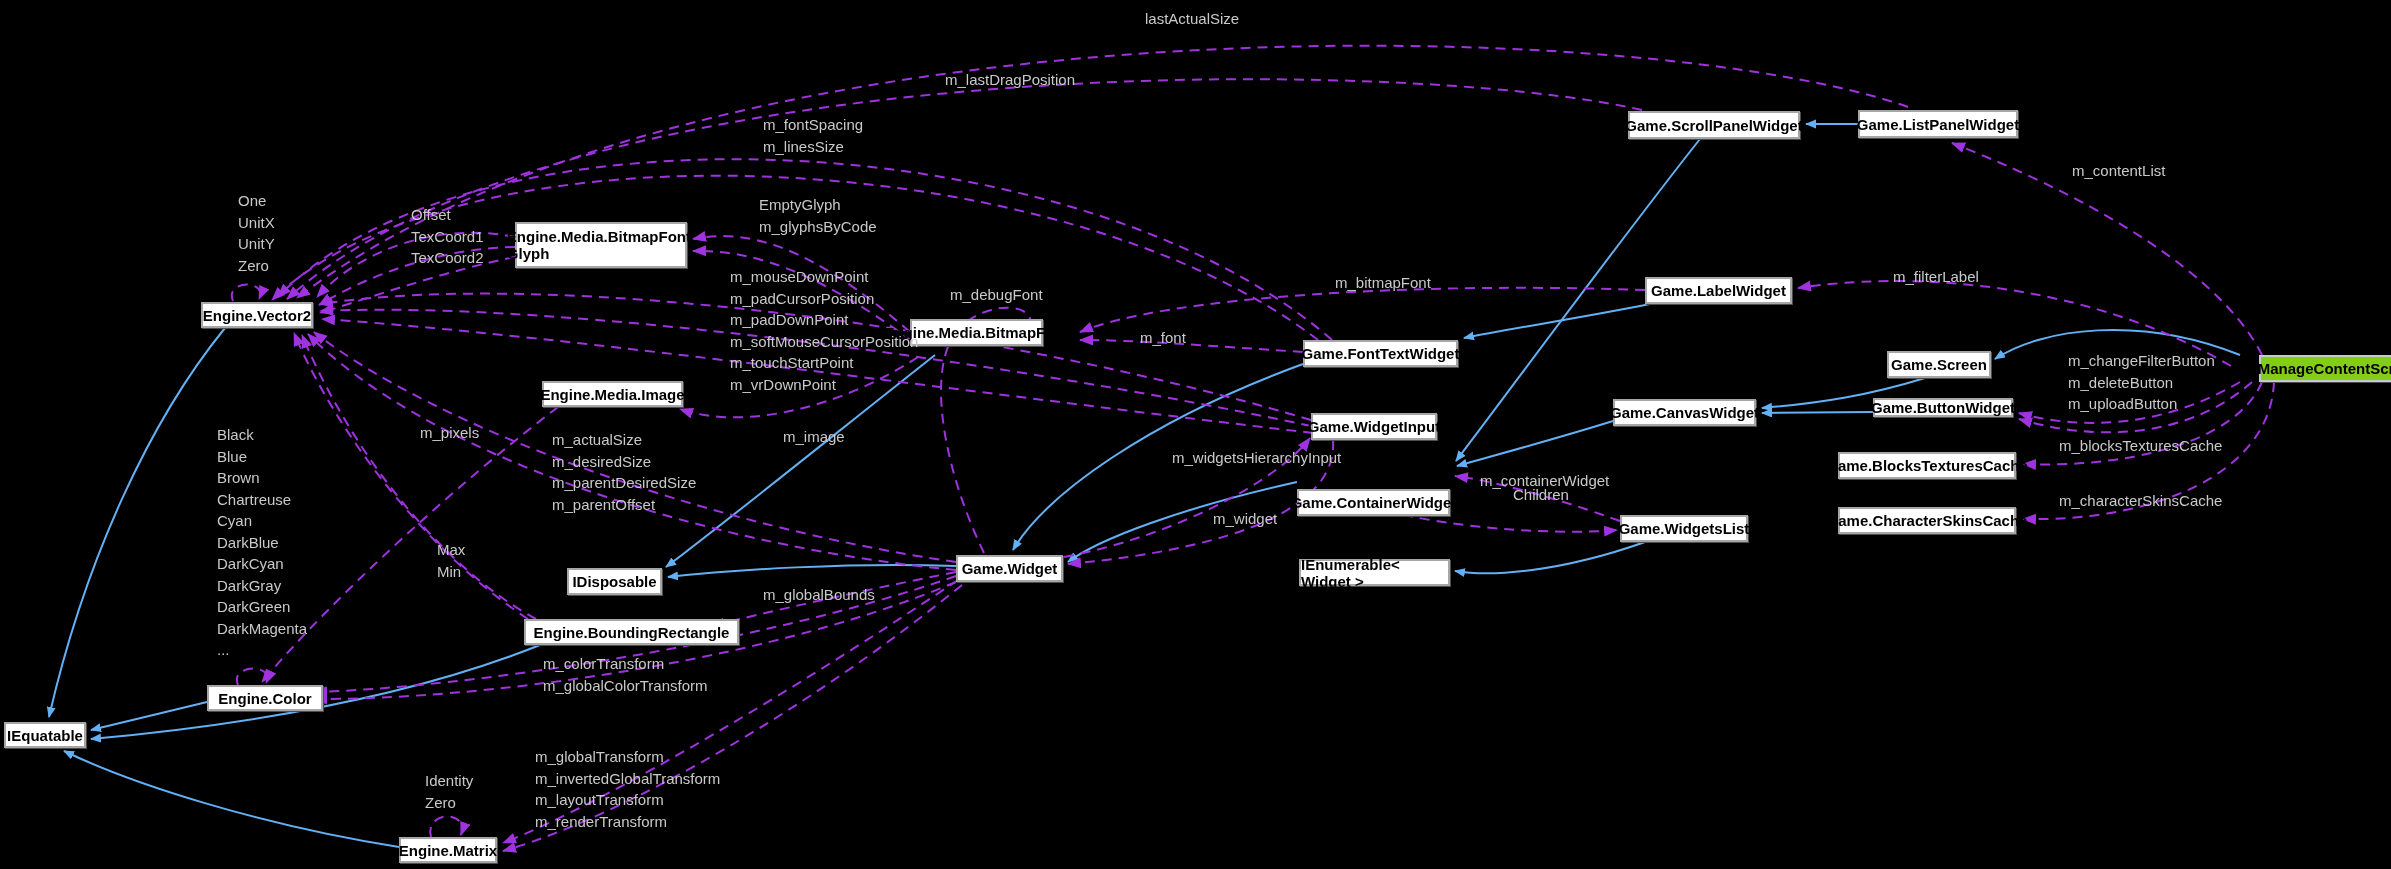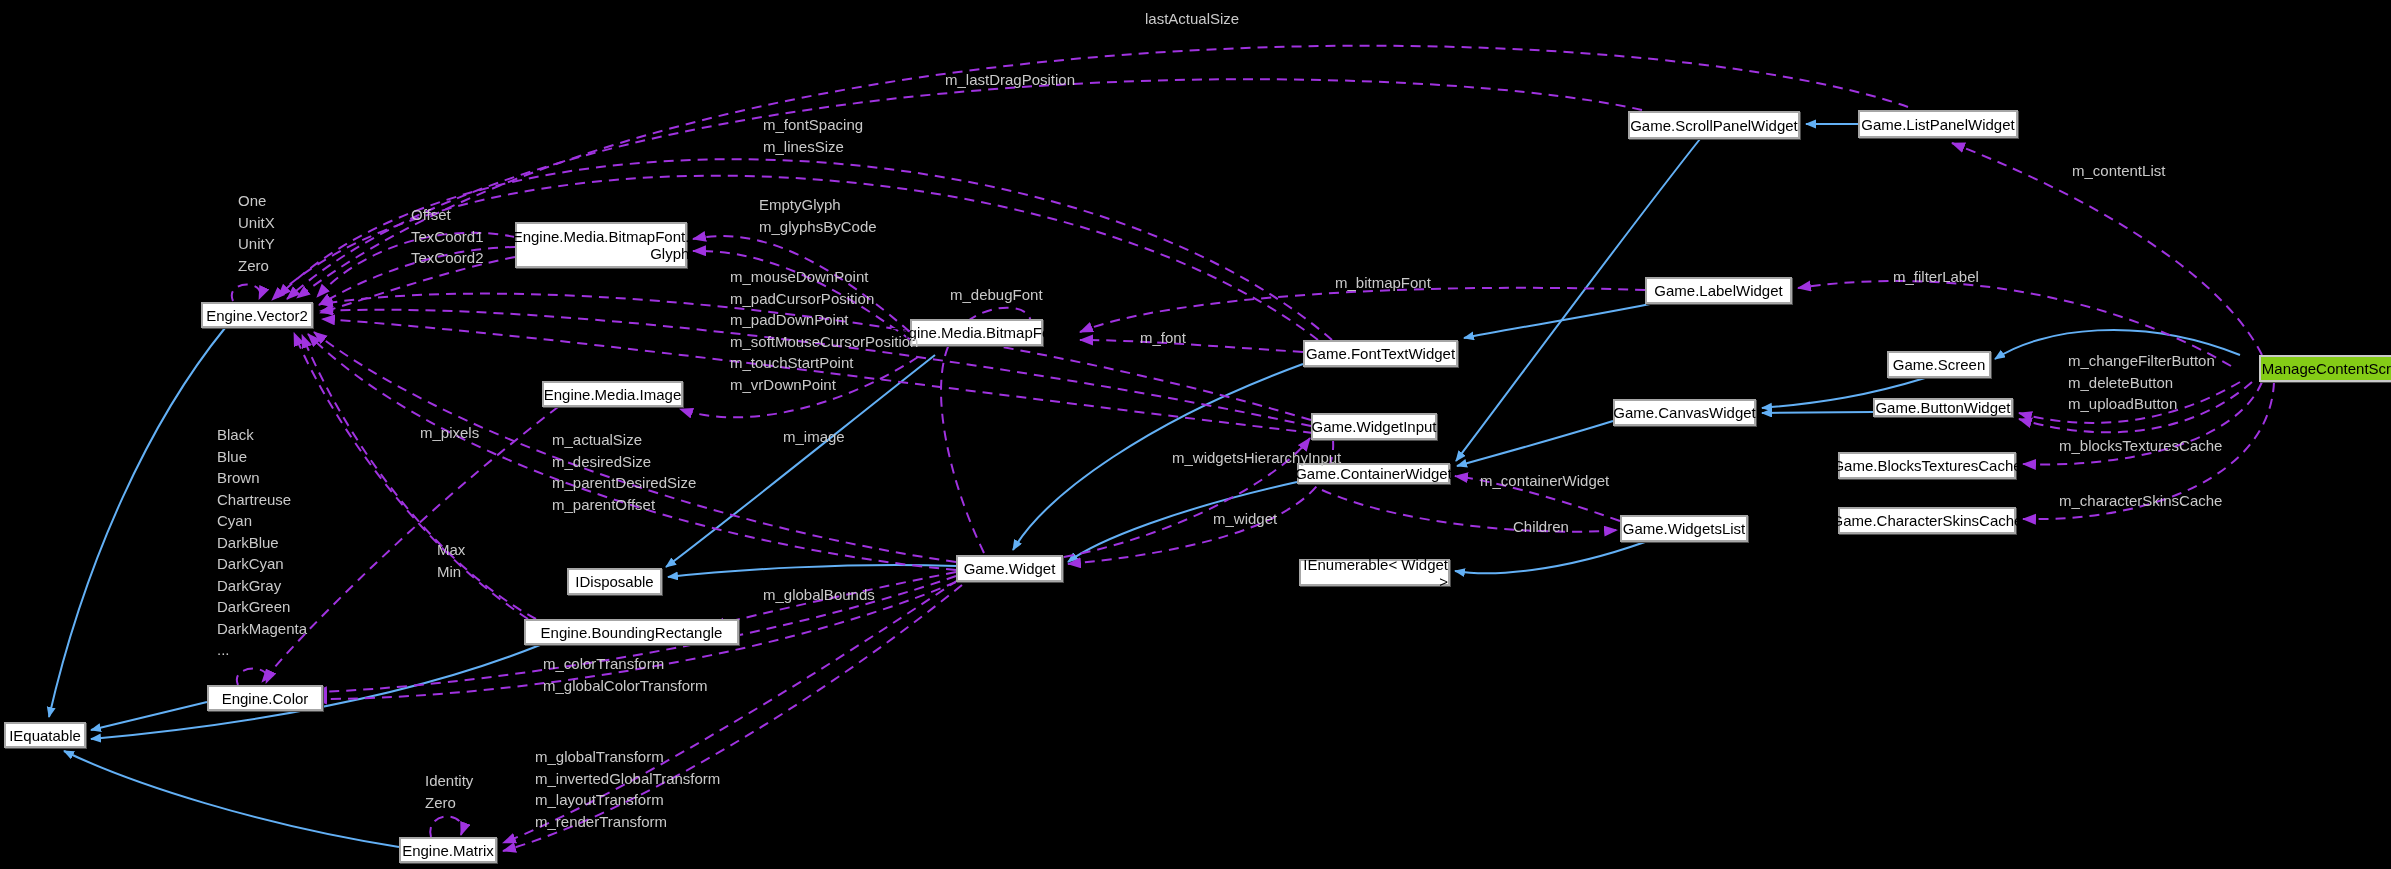--- a/index.html
+++ b/index.html
@@ -1,22 +1,22 @@
 <!DOCTYPE html>
 <html><head>
 <meta charset="utf-8">
 <style>
   html,body{margin:0;padding:0;background:#000;}
   #canvas{position:relative;width:2391px;height:869px;background:#000;overflow:hidden;
           font-family:"Liberation Sans",sans-serif;}
   #edges{position:absolute;left:0;top:0;width:2391px;height:869px;}
   .node{position:absolute;display:flex;align-items:center;justify-content:center;
         background:#fff;color:#000;border:2px solid #a6a6a6;box-sizing:border-box;
-        font-size:15px;line-height:17px;text-align:right;white-space:pre-line;
-        box-shadow:1px 1px 0 #4d4d4d;}
+        font-size:15px;line-height:17px;text-align:left;white-space:pre-line;
+        box-shadow:1px 1px 0 #4d4d4d;font-weight:bold;}
   .node.hl{background:#84cc16;border-color:#c9c9c9;margin-left:28px;}
   .elabel{position:absolute;color:#c9c9c9;font-size:15px;line-height:21.5px;
           white-space:pre-line;text-align:left;}
   .elabel.c{text-align:center;}
 </style>
 </head>
 <body>
 
 <div id="canvas">
 
@@ -99,21 +99,21 @@
   <div class="node" style="left:910px;top:319px;width:133px;height:27px">Engine.Media.BitmapFont</div>
   <div class="node" style="left:542px;top:381px;width:141px;height:26px">Engine.Media.Image</div>
   <div class="node" style="left:1303px;top:340px;width:155px;height:27px">Game.FontTextWidget</div>
   <div class="node" style="left:1645px;top:277px;width:147px;height:27px">Game.LabelWidget</div>
   <div class="node" style="left:1628px;top:111px;width:172px;height:28px">Game.ScrollPanelWidget</div>
   <div class="node" style="left:1858px;top:110px;width:160px;height:28px">Game.ListPanelWidget</div>
   <div class="node" style="left:1887px;top:351px;width:104px;height:27px">Game.Screen</div>
   <div class="node" style="left:1613px;top:399px;width:143px;height:27px">Game.CanvasWidget</div>
   <div class="node" style="left:1873px;top:398px;width:140px;height:19px">Game.ButtonWidget</div>
   <div class="node" style="left:1311px;top:413px;width:126px;height:27px">Game.WidgetInput</div>
-  <div class="node" style="left:1297px;top:463px;width:153px;height:21px">Game.ContainerWidget</div>
+  <div class="node" style="left:1297px;top:489px;width:153px;height:27px">Game.ContainerWidget</div>
   <div class="node" style="left:1620px;top:515px;width:128px;height:27px">Game.WidgetsList</div>
   <div class="node" style="left:1299px;top:559px;width:151px;height:27px">IEnumerable&lt; Widget &gt;</div>
   <div class="node" style="left:956px;top:555px;width:107px;height:27px">Game.Widget</div>
   <div class="node" style="left:1838px;top:452px;width:178px;height:27px">Game.BlocksTexturesCache</div>
   <div class="node" style="left:1838px;top:507px;width:178px;height:27px">Game.CharacterSkinsCache</div>
   <div class="node" style="left:567px;top:568px;width:95px;height:27px">IDisposable</div>
   <div class="node" style="left:524px;top:619px;width:215px;height:26px">Engine.BoundingRectangle</div>
   <div class="node" style="left:207px;top:685px;width:116px;height:26px">Engine.Color</div>
   <div class="node" style="left:4px;top:722px;width:82px;height:26px">IEquatable</div>
   <div class="node" style="left:399px;top:837px;width:98px;height:26px">Engine.Matrix</div>
@@ -142,21 +142,21 @@
   <div class="elabel c" style="left:1140px;top:327px">m_font</div>
   <div class="elabel c" style="left:1335px;top:272px">m_bitmapFont</div>
   <div class="elabel c" style="left:1893px;top:266px">m_filterLabel</div>
   <div class="elabel c" style="left:2072px;top:160px">m_contentList</div>
   <div class="elabel" style="left:2068px;top:350px">m_changeFilterButton
 m_deleteButton
 m_uploadButton</div>
   <div class="elabel" style="left:2059px;top:435px">m_blocksTexturesCache</div>
   <div class="elabel" style="left:2059px;top:490px">m_characterSkinsCache</div>
   <div class="elabel c" style="left:1480px;top:470px">m_containerWidget</div>
-  <div class="elabel c" style="left:1513px;top:516px">Children</div>
+  <div class="elabel c" style="left:1513px;top:484px">Children</div>
   <div class="elabel c" style="left:1172px;top:447px">m_widgetsHierarchyInput</div>
   <div class="elabel c" style="left:1213px;top:508px">m_widget</div>
   <div class="elabel c" style="left:783px;top:426px">m_image</div>
   <div class="elabel c" style="left:420px;top:422px">m_pixels</div>
   <div class="elabel" style="left:552px;top:429px">m_actualSize
 m_desiredSize
 m_parentDesiredSize
 m_parentOffset</div>
   <div class="elabel" style="left:437px;top:539px">Max
 Min</div>

